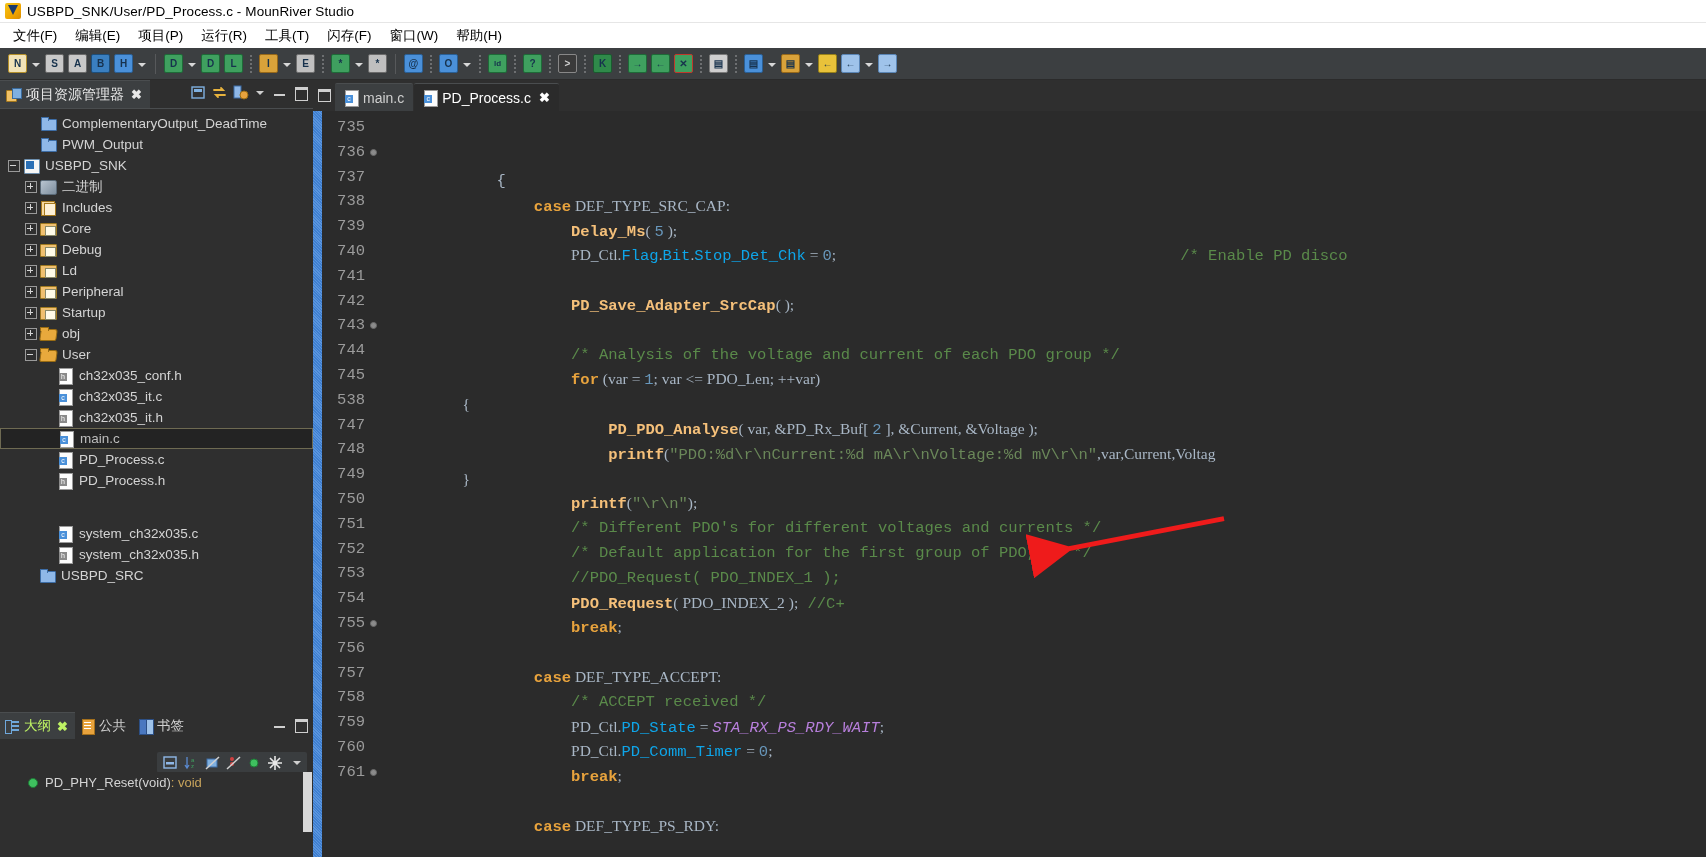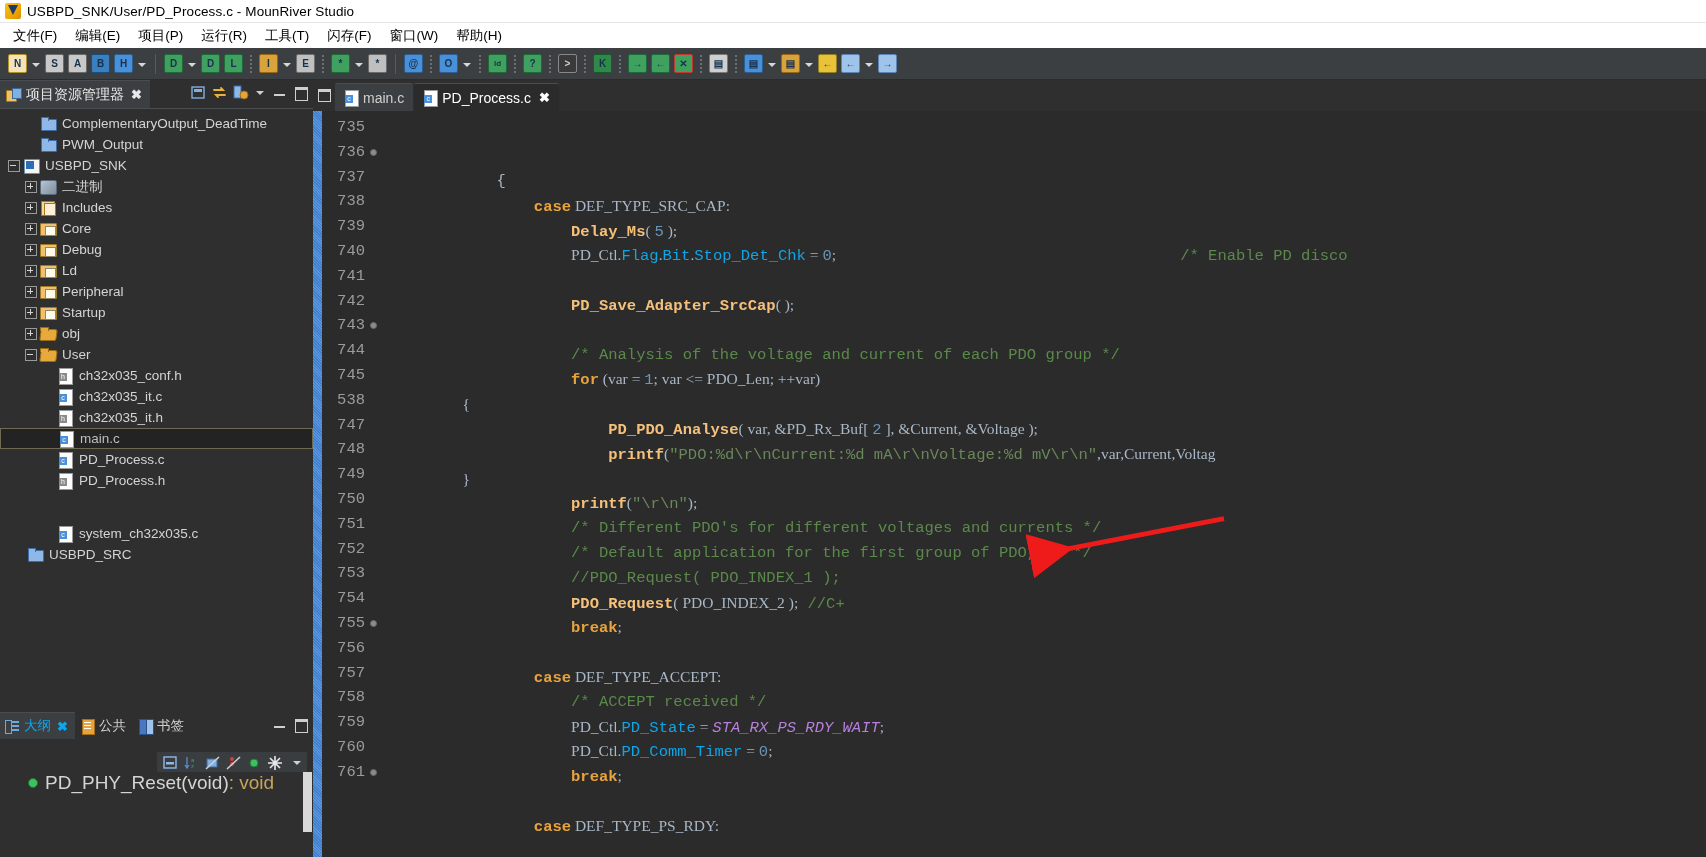--- a/index.html
+++ b/index.html
@@ -219,21 +219,21 @@
     background: #2f2f2f;
   }
   #outline-tabrow {
     position: absolute; left:0; top:0; width: 313px; height: 27px;
     display: flex; align-items: center; background:#2f2f2f;
   }
   .otab {
     height: 27px; display: flex; align-items: center; padding: 0 7px 0 5px;
     font-size: 13.5px; color: #d0d0d0; white-space: nowrap;
   }
-  .otab.active { background: #3c3f41; color: #0ea5e9; border-top:1px solid #4a4d4f;}
+  .otab.active { background: #3c3f41; color: #bef264; border-top:1px solid #4a4d4f;}
   .otab .oicon { width: 15px; height: 14px; margin-right: 4px; flex:none; position: relative; }
   .otab .oicon.outline::before {
     content:""; position:absolute; left:0; top:1px; width:5px; height:12px;
     border:1px solid #6fa8dc;
   }
   .otab .oicon.outline::after {
     content:""; position:absolute; left:7px; top:2px; width:7px; height:2px;
     background:#6fa8dc; box-shadow: 0 4px 0 #6fa8dc, 0 8px 0 #6fa8dc;
   }
   .otab .oicon.public::before {
@@ -256,21 +256,21 @@
   #outline-toolbar {
     position: absolute; right: 6px; top: 40px; display: flex; align-items: center;
     background: #3a3d3f; padding: 2px 3px; border-radius: 2px;
   }
   #outline-toolbar .oti { width: 17px; height: 16px; margin: 0 2px; position: relative; flex:none;}
   #outline-body {
     position: absolute; left: 0; top: 60px; width: 313px; height: 85px;
     background: #2f2f2f; overflow: hidden;
   }
   .outline-row {
-    height: 21px; display:flex; align-items:center; font-size:19px; color:#d4d4d4;
+    height: 21px; display:flex; align-items:center; font-size:13px; color:#d4d4d4;
     padding-left: 28px; white-space: nowrap;
   }
   .outline-row .dot {
     width: 10px; height: 10px; border-radius: 50%; background: #3fbf5f;
     border: 1px solid #1e7a36; margin-right: 7px; flex:none;
   }
   .outline-row .ret { color: #c8a45c; }
   #outline-scroll {
     position: absolute; right: 0; top: 60px; width: 11px; height: 85px; background:#2f2f2f;
   }
@@ -563,21 +563,26 @@
       <div class="tree-row" style="padding-left: 42px;">
         <span class="twisty"></span>
         <span class="ticon hfile"></span>
         <span>PD_Process.h</span>
       </div>
       <div class="tree-row" style="padding-left: 42px; margin-top: 32px;">
         <span class="twisty"></span>
         <span class="ticon cfile"></span>
         <span>system_ch32x035.c</span>
       </div>
-      <div class="tree-row" style="padding-left: 12px;">
+      <div class="tree-row" style="padding-left: 42px;">
+        <span class="twisty"></span>
+        <span class="ticon hfile"></span>
+        <span>system_ch32x035.h</span>
+      </div>
+      <div class="tree-row" style="padding-left: 24px;">
         <span class="twisty"></span>
         <span class="ticon folderblue"></span>
         <span>USBPD_SRC</span>
       </div>
     </div>
 </div>
 
 <div id="outline-panel">
   <div id="outline-tabrow">
     <div class="otab active">

